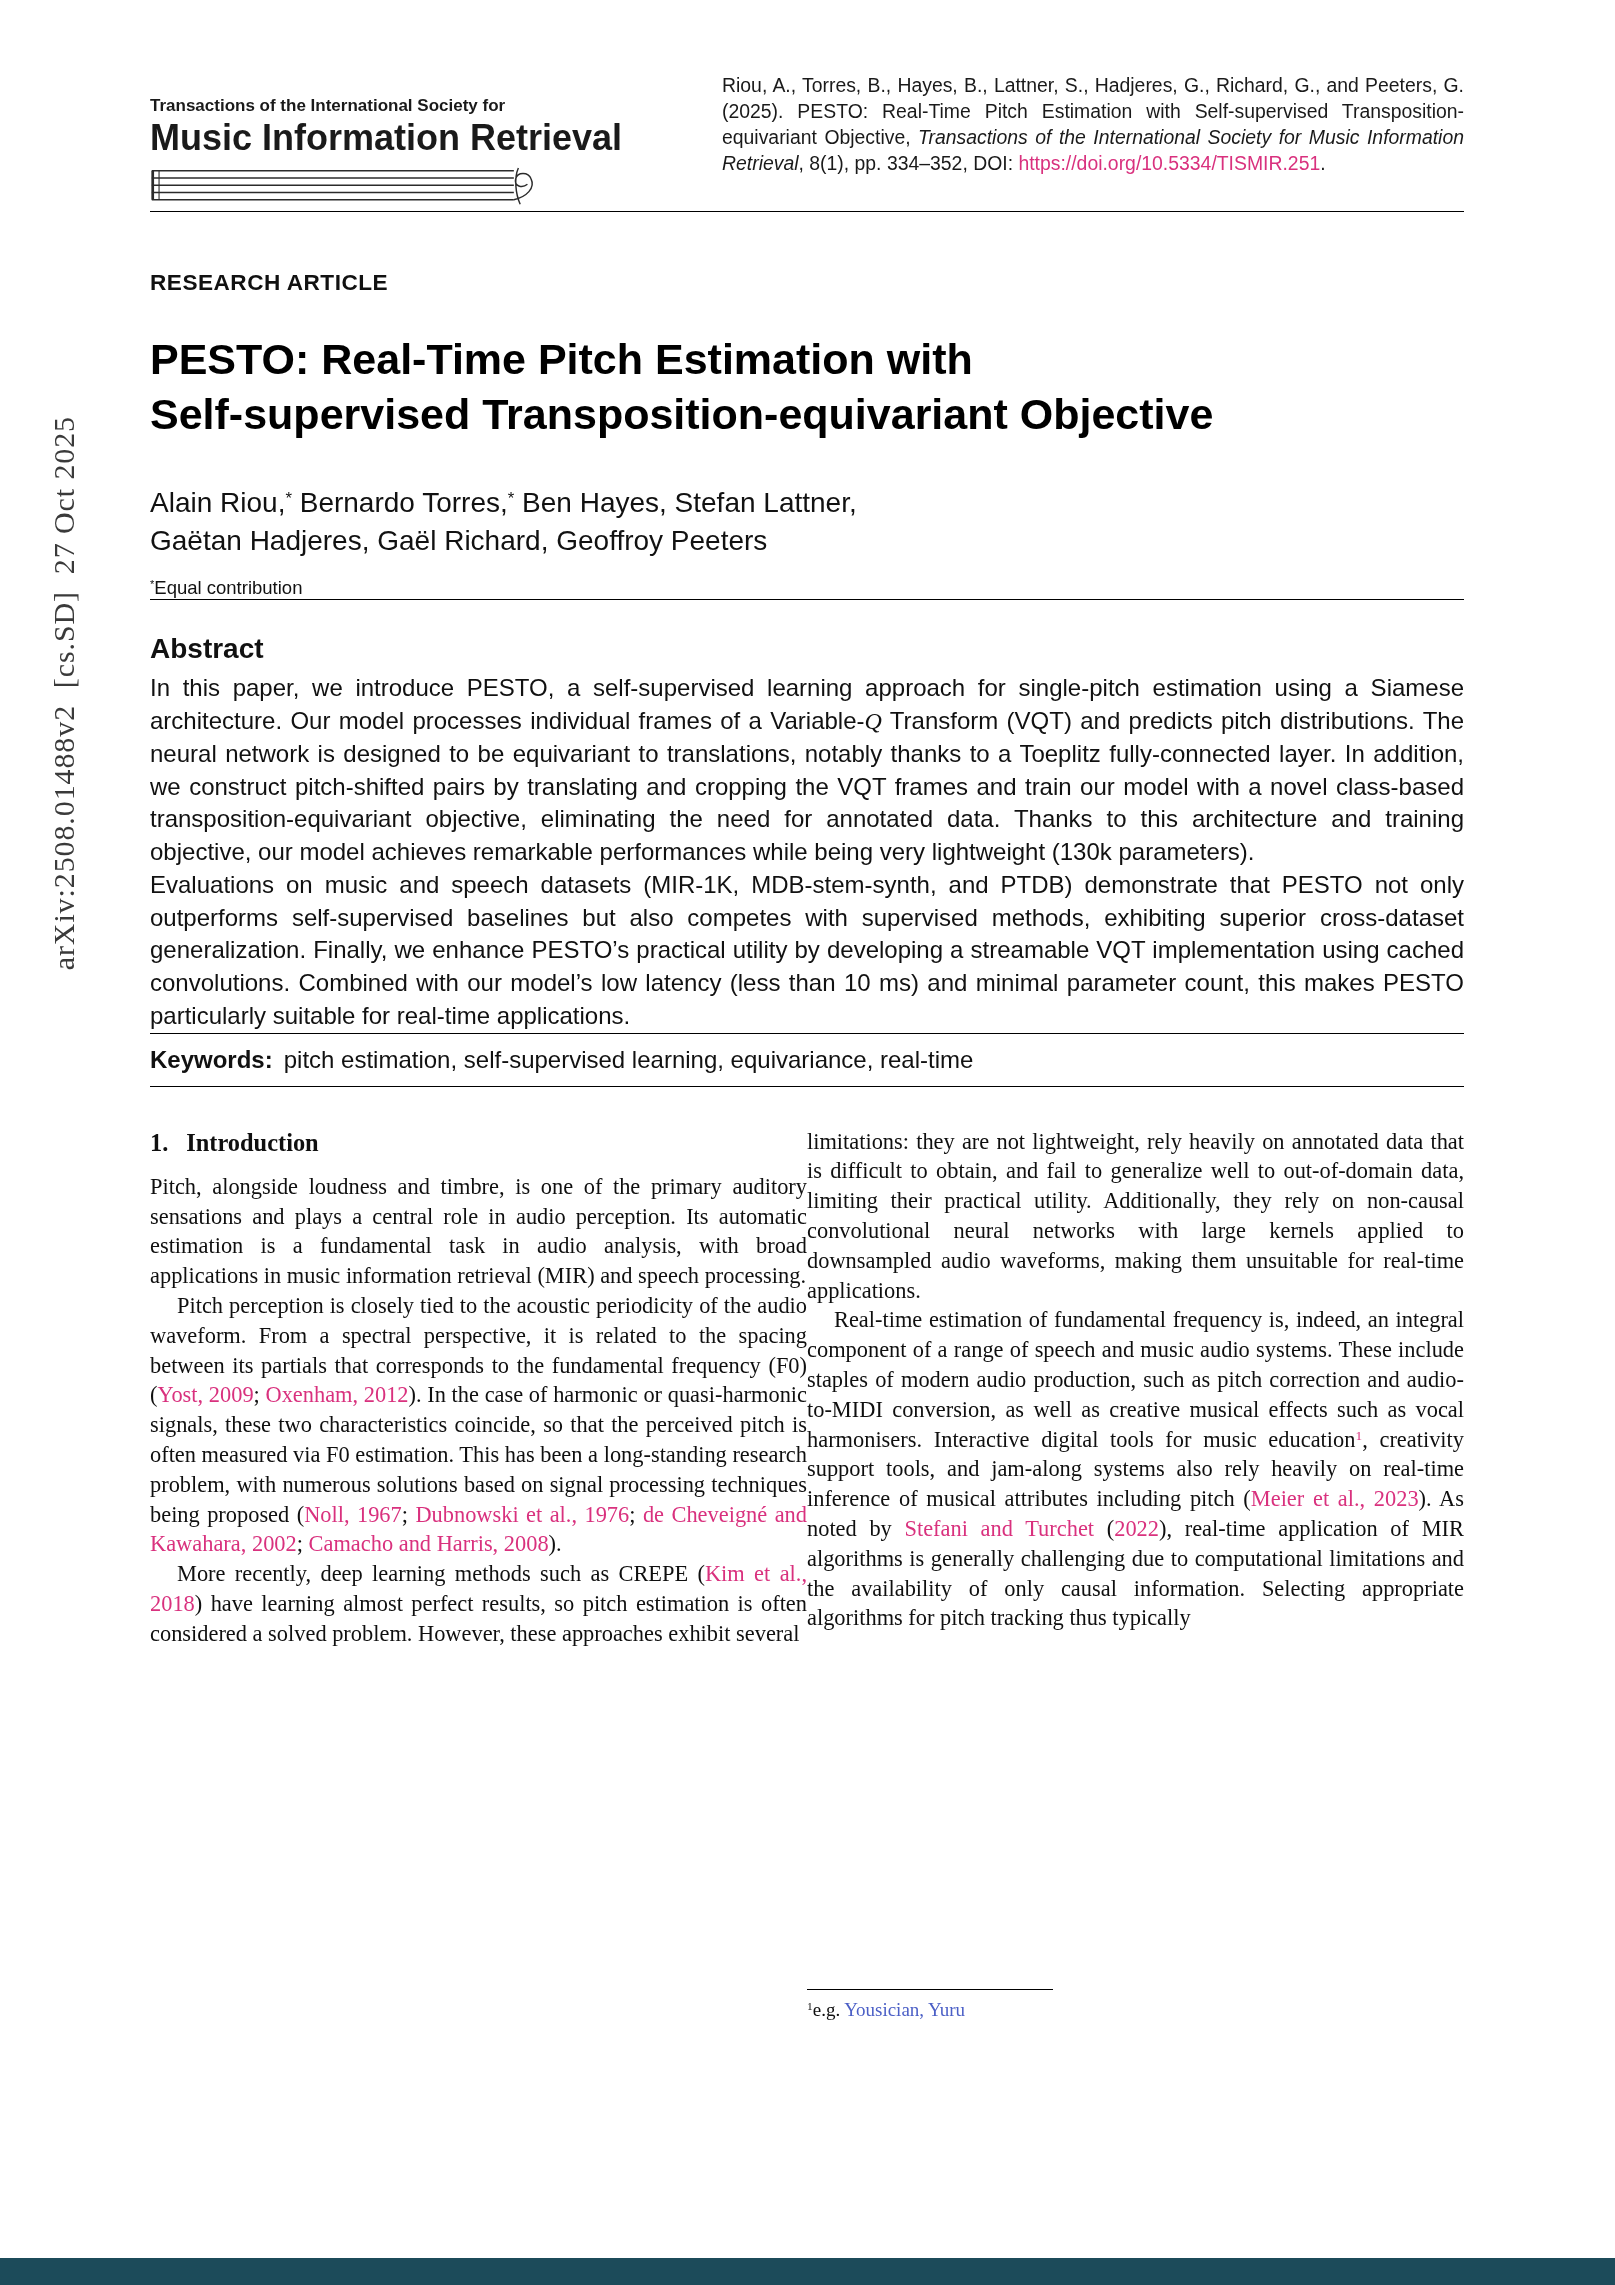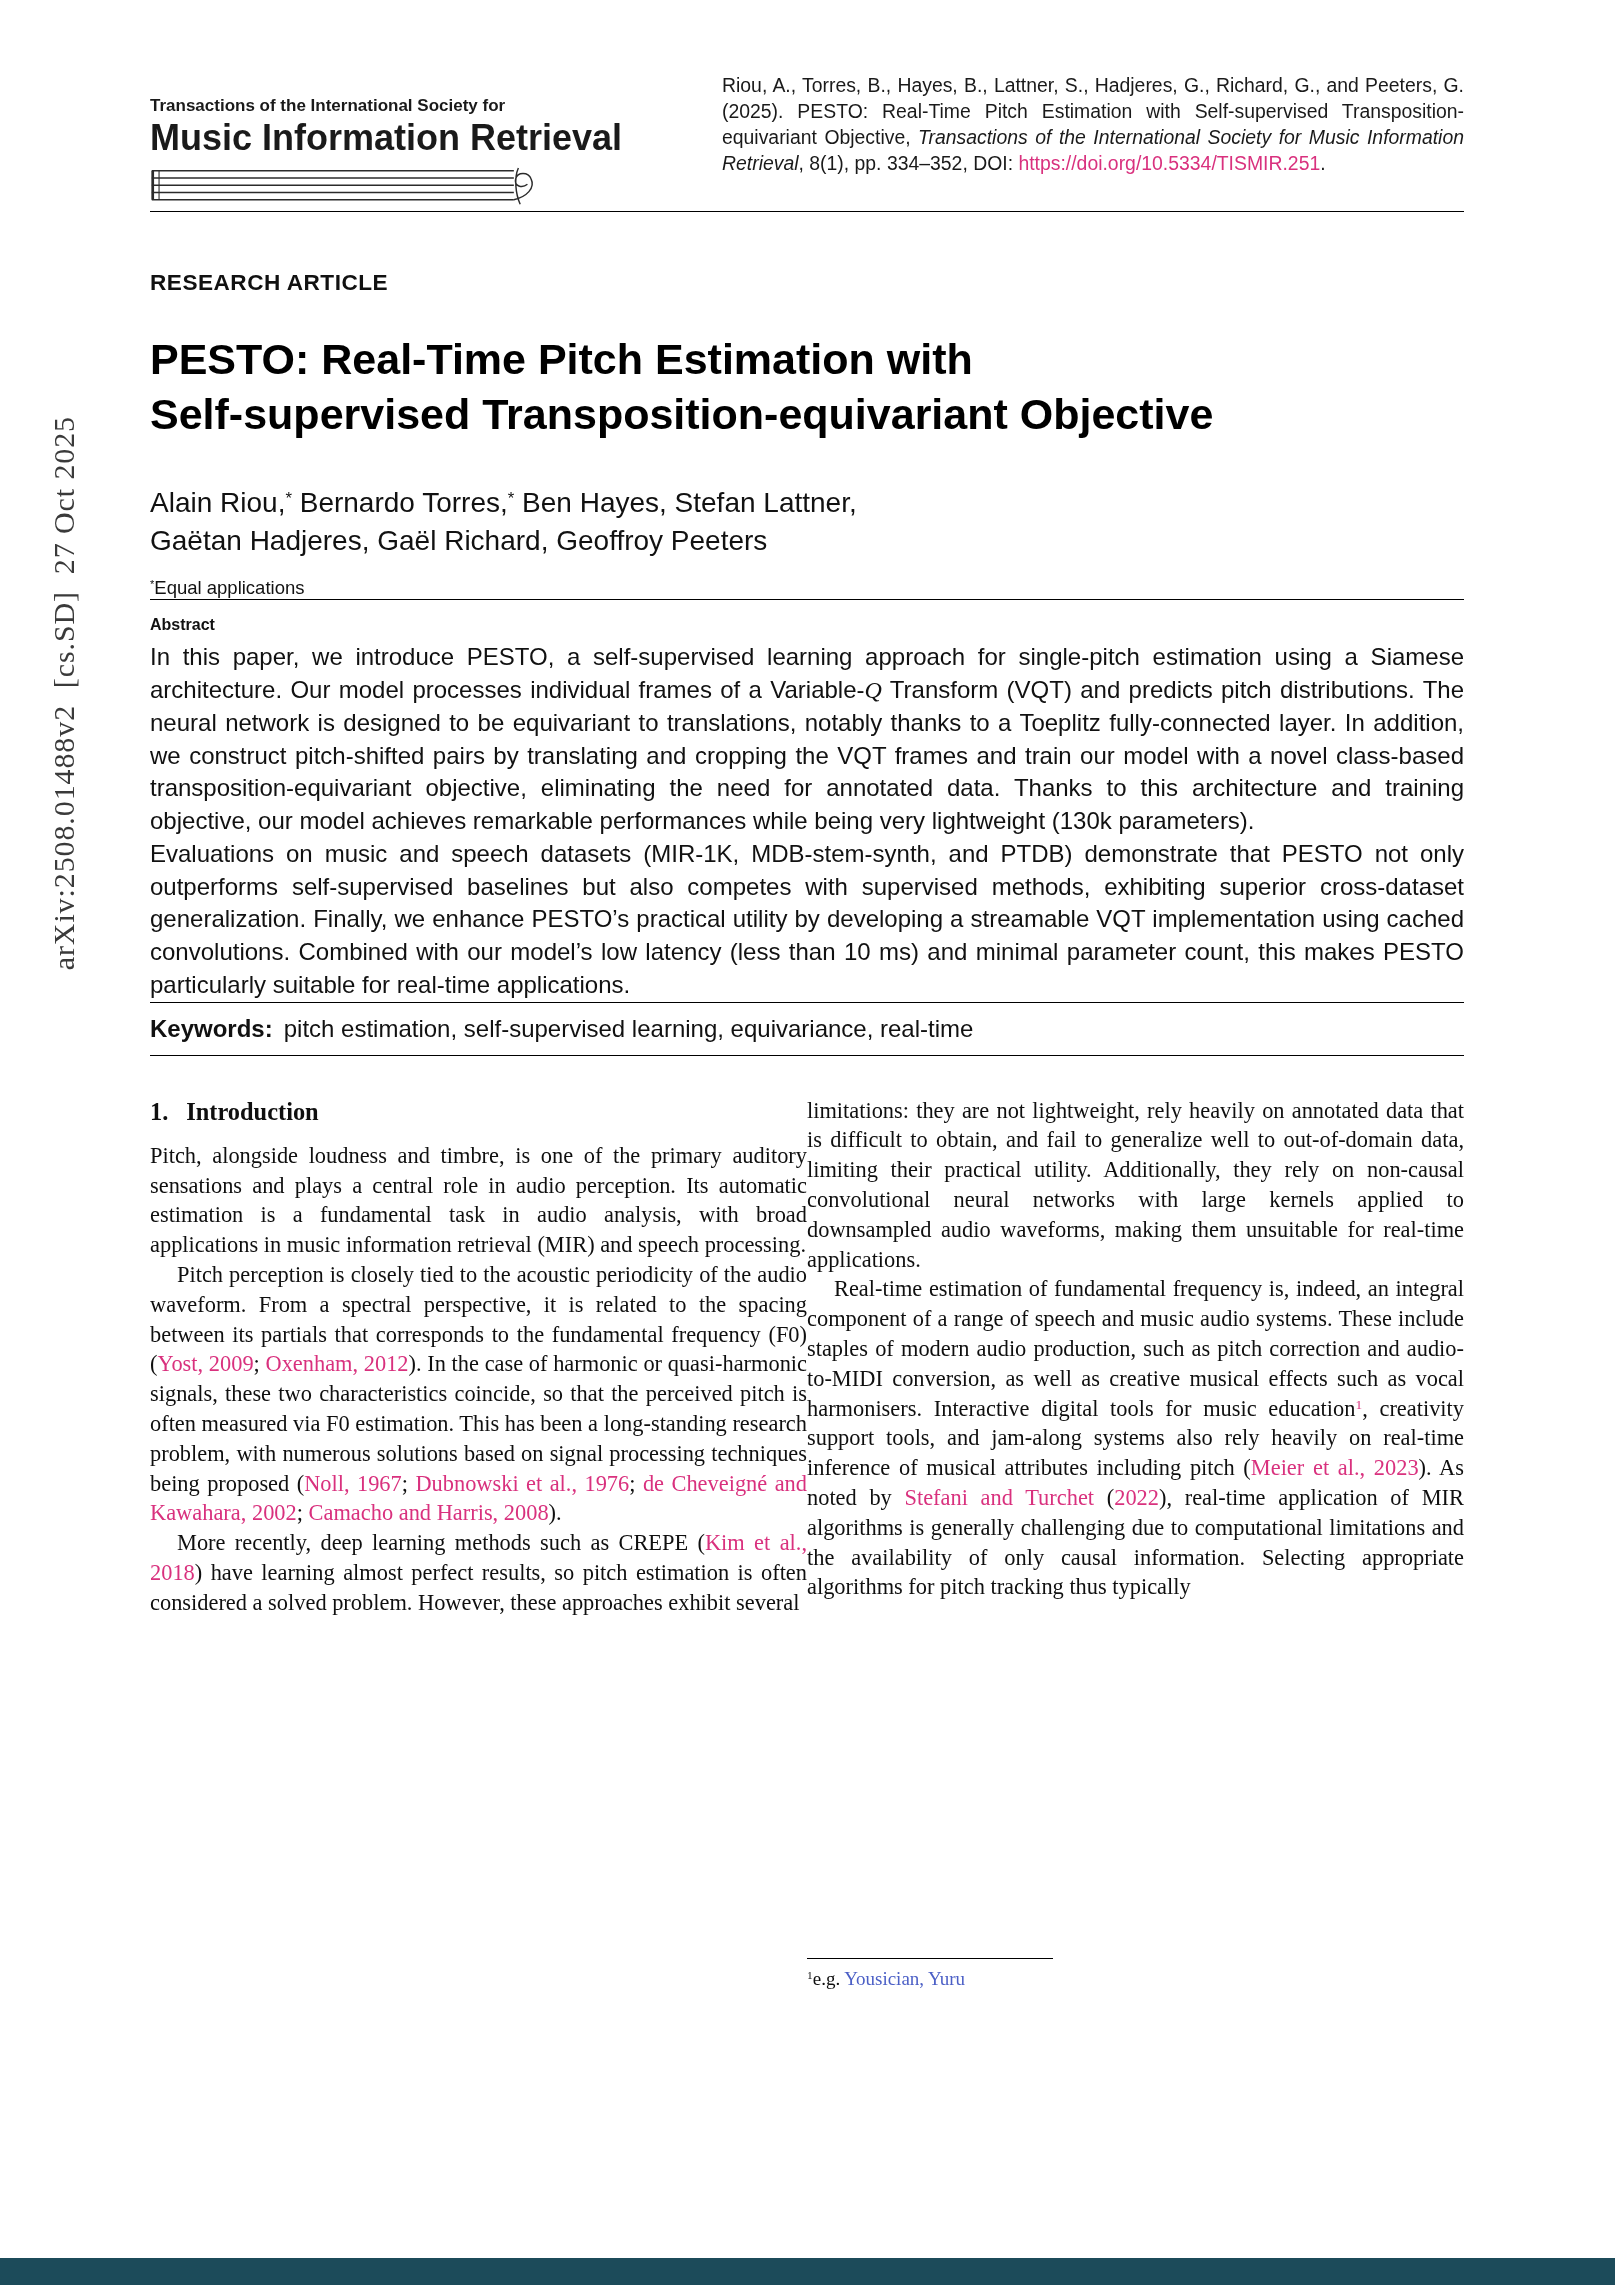--- a/index.html
+++ b/index.html
@@ -48,21 +48,21 @@
   .hr1 { margin-top:25px; }
 
   .article-type { margin-top:58px; font-size:22.6px; font-weight:bold; letter-spacing:0.5px; }
 
   .paper-title { margin-top:36px; font-size:43px; font-weight:bold; line-height:1.27; color:#000; }
 
   .authors { margin-top:42px; font-size:28px; line-height:1.38; color:#111; }
   .equal-contribution { margin-top:16.3px; font-size:18.5px; }
   .hr2 { margin-top:25px; }
 
-  .abstract-heading { margin-top:16px; font-size:16px; font-weight:bold; }
+  .abstract-heading { margin-top:33px; font-size:28px; font-weight:bold; }
   .abstract-text { margin-top:7.2px; font-size:24px; line-height:1.365; text-align:justify; }
   .abstract-text p { margin:0; }
   .hr3 { margin-top:38px; }
 
   .keywords-line { margin:12px 0; font-size:24px; }
   .keywords-label { font-weight:bold; margin-right:11px; }
 
   
   .body-columns {
     margin-top:40px;
@@ -125,21 +125,21 @@
     <h1 class="paper-title">
       <div>PESTO: Real-Time Pitch Estimation with</div>
       <div>Self-supervised Transposition-equivariant Objective</div>
     </h1>
 
     <div class="authors">
       <div><span>Alain Riou,</span><span class="sup">*</span><span> Bernardo Torres,</span><span class="sup">*</span><span> Ben Hayes, Stefan Lattner,</span></div>
       <div>Gaëtan Hadjeres, Gaël Richard, Geoffroy Peeters</div>
     </div>
 
-    <div class="equal-contribution"><span class="sup">*</span><span>Equal applications</span></div>
+    <div class="equal-contribution"><span class="sup">*</span><span>Equal contribution</span></div>
 
     <hr class="rule hr2">
 
     <div class="abstract-heading">Abstract</div>
     <div class="abstract-text">
       <p><span>In this paper, we introduce PESTO, a self-supervised learning approach for single-pitch estimation using a Siamese architecture. Our model processes individual frames of a Variable-</span><span class="mi">Q</span><span> Transform (VQT) and predicts pitch distributions. The neural network is designed to be equivariant to translations, notably thanks to a Toeplitz fully-connected layer. In addition, we construct pitch-shifted pairs by translating and cropping the VQT frames and train our model with a novel class-based transposition-equivariant objective, eliminating the need for annotated data. Thanks to this architecture and training objective, our model achieves remarkable performances while being very lightweight (130k parameters).</span></p>
       <p>Evaluations on music and speech datasets (MIR-1K, MDB-stem-synth, and PTDB) demonstrate that PESTO not only outperforms self-supervised baselines but also competes with supervised methods, exhibiting superior cross-dataset generalization. Finally, we enhance PESTO’s practical utility by developing a streamable VQT implementation using cached convolutions. Combined with our model’s low latency (less than 10 ms) and minimal parameter count, this makes PESTO particularly suitable for real-time applications.</p>
     </div>
 
     <hr class="rule hr3">

